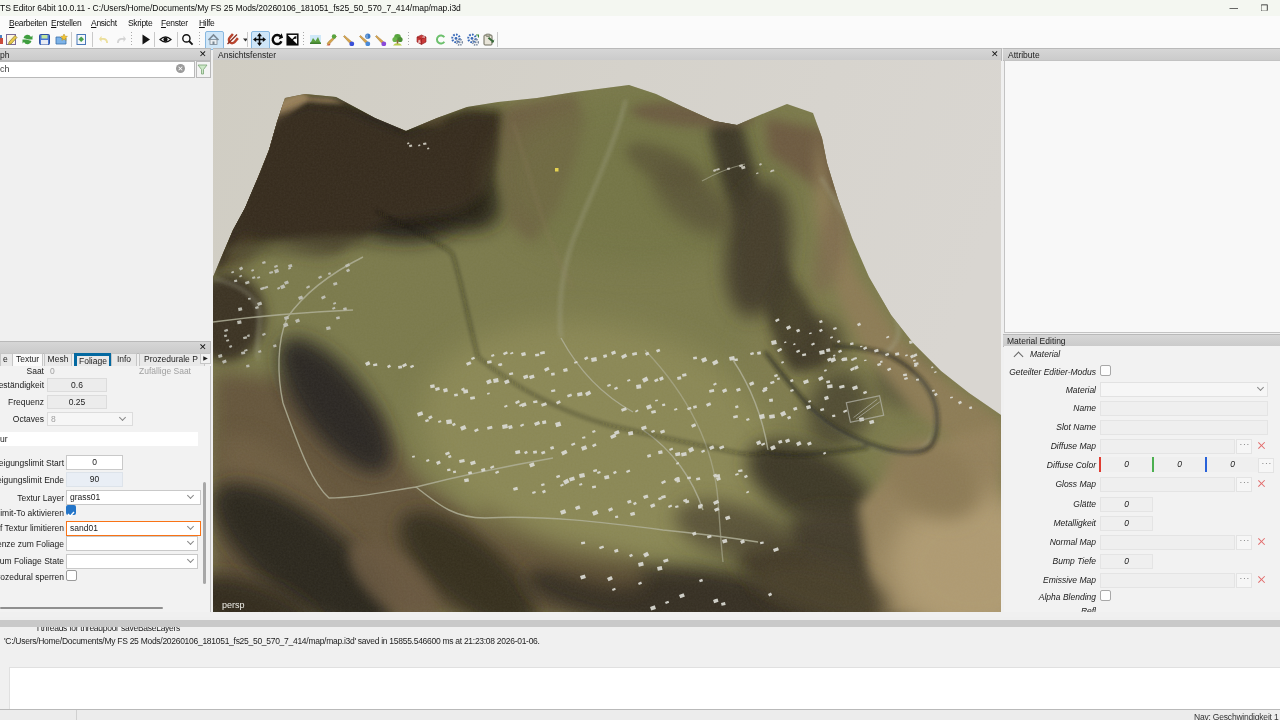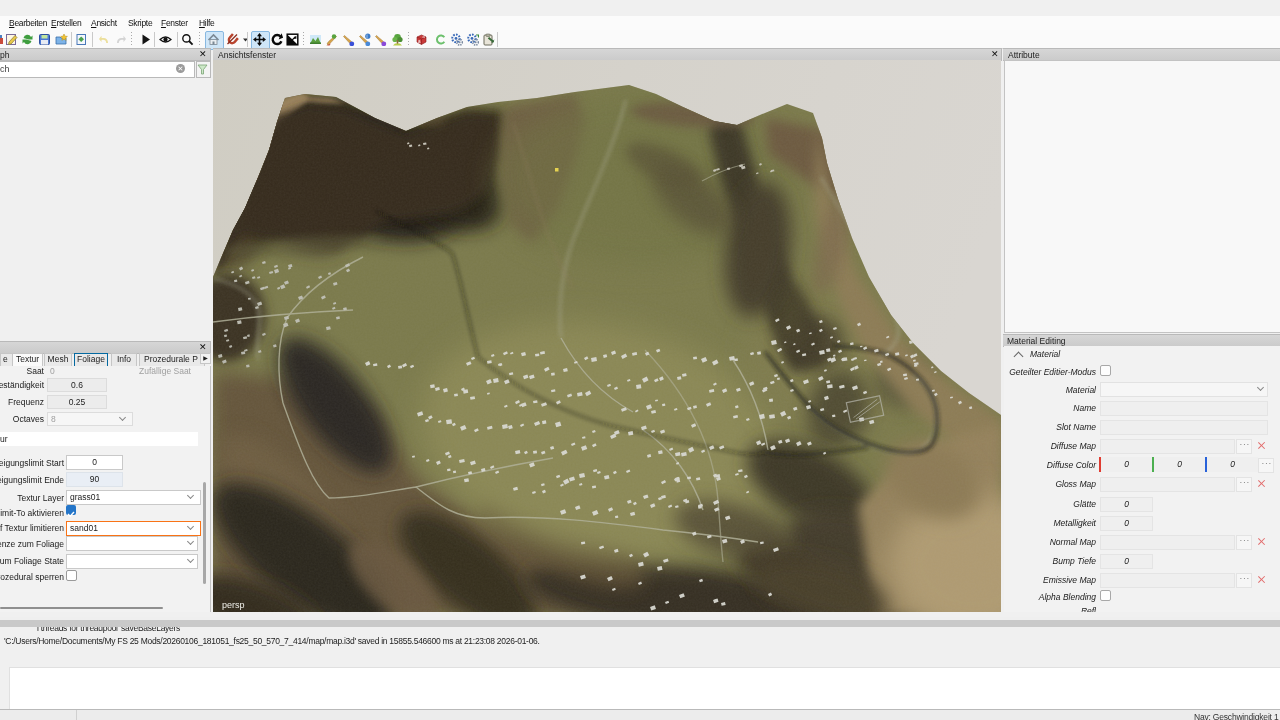--- a/index.html
+++ b/index.html
@@ -26,20 +26,24 @@
   .redx{width:13px;height:13px;}
   .redx:before{content:"";position:absolute;left:6px;top:2px;width:1.2px;height:9px;background:#e26a6a;transform:rotate(45deg);}
   .redx:after{content:"";position:absolute;left:6px;top:2px;width:1.2px;height:9px;background:#e26a6a;transform:rotate(-45deg);}
   .chev:before{content:"";position:absolute;left:0;top:0;width:4px;height:4px;
     border-right:1px solid #888;border-bottom:1px solid #888;transform:rotate(45deg);}
 </style>
 </head>
 <body>
 <div id="root">
 
+  <div class="abs" id="titlebar"><span style="margin-left:0px">TS Editor 64bit 10.0.11 - C:/Users/Home/Documents/My FS 25 Mods/20260106_181051_fs25_50_570_7_414/map/map.i3d</span>
+    <span style="position:absolute;right:42px;top:0">—</span>
+    <span style="position:absolute;right:12px;top:0">❐</span>
+  </div>
 
   <div class="abs" id="menubar">
     <span class="mi" style="left:9px"><u>B</u>earbeiten</span>
     <span class="mi" style="left:51px"><u>E</u>rstellen</span>
     <span class="mi" style="left:91px"><u>A</u>nsicht</span>
     <span class="mi" style="left:128px">Skripte</span>
     <span class="mi" style="left:161px"><u>F</u>enster</span>
     <span class="mi" style="left:199px"><u>H</u>ilfe</span>
   </div>
 
@@ -204,21 +208,21 @@
       </svg>
   </div>
 
   <div class="abs phead" style="left:-1px;top:341px;width:211px;height:11px;border-top:1px solid #b9b9b9;">
     <span style="position:absolute;left:200px;top:0px;color:#111;font-size:9px;">✕</span>
   </div>
   <div class="abs" id="tabs" style="left:0px;top:353px;width:210px;height:13px;font-size:8.5px;color:#222;">
     <span class="abs" style="left:0px;top:0px;width:9px;height:12px;background:#e9e9e9;border:1px solid #c6c6c6;padding-left:2px;">e</span>
     <span class="abs" style="left:12px;top:0px;width:29px;height:13px;background:#fafafa;border:1px solid #c6c6c6;border-bottom:none;text-align:center;">Textur</span>
     <span class="abs" style="left:44px;top:0px;width:26px;height:12px;background:#e9e9e9;border:1px solid #c6c6c6;text-align:center;">Mesh</span>
-    <span class="abs" style="left:74px;top:0px;width:32px;height:12px;background:#e9e9e9;border:1px solid #0369a1;text-align:center;">Foliage</span>
+    <span class="abs" style="left:74px;top:0px;width:32px;height:12px;background:#e9e9e9;border:3px solid #0369a1;text-align:center;">Foliage</span>
     <span class="abs" style="left:111px;top:0px;width:24px;height:12px;background:#e9e9e9;border:1px solid #c6c6c6;text-align:center;">Info</span>
     <span class="abs" style="left:139px;top:0px;width:60px;height:12px;background:#e9e9e9;border:1px solid #c6c6c6;text-align:left;padding-left:4px;">Prozedurale P</span>
     <span class="abs" style="left:200px;top:0px;width:9px;height:9px;background:#f2f2f2;border:1px solid #c6c6c6;font-size:6px;text-align:center;line-height:9px;">▶</span>
   </div>
   <div class="abs" id="texpanel" style="left:0px;top:366px;width:210px;height:246px;background:#f2f2f2;border-right:1px solid #c3c3c3;">
 
     <div class="lblr" style="right:166px;top:0px;">Saat</div>
     <div class="lbl" style="left:50px;top:0px;color:#9f9f9f;">0</div>
     <div class="lbl" style="left:139px;top:0px;color:#9f9f9f;">Zufällige Saat</div>
     <div class="lblr" style="right:166px;top:14px;">eständigkeit</div>

